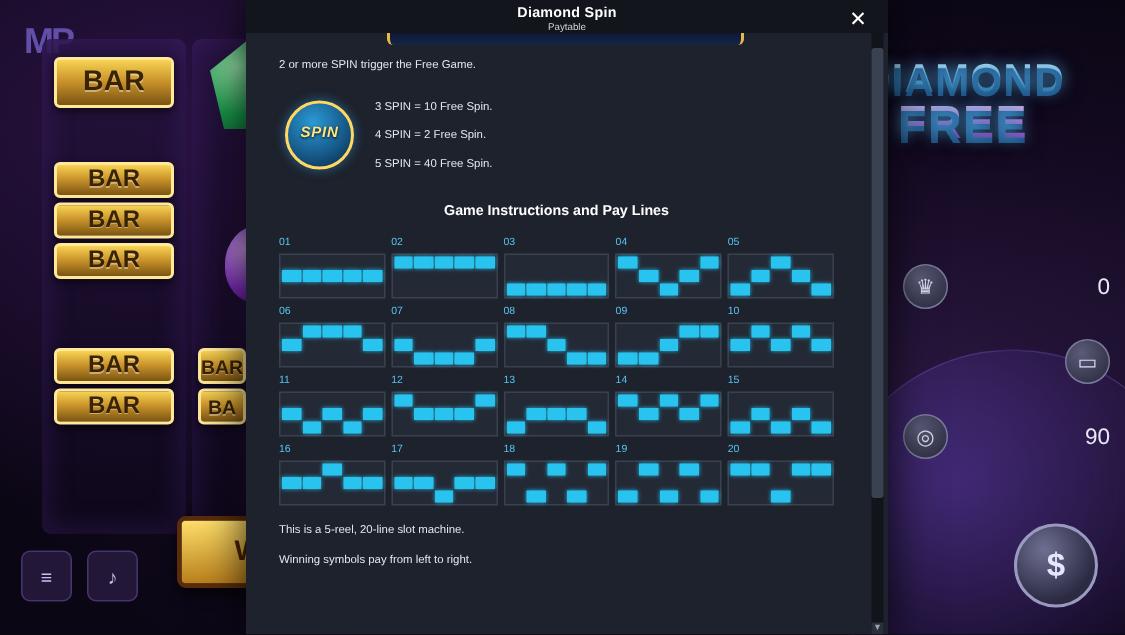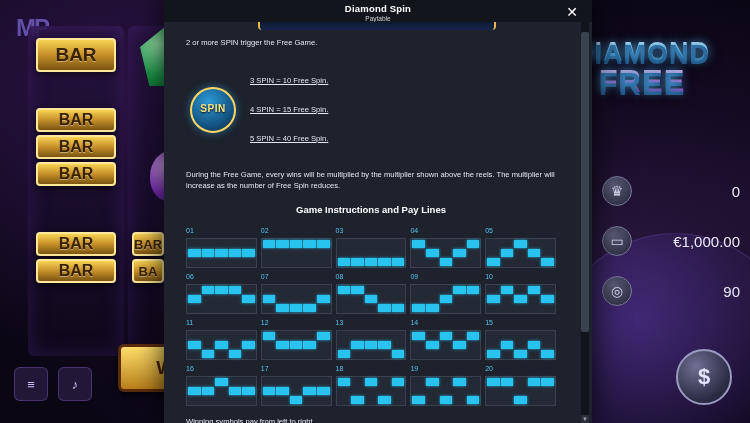--- a/index.html
+++ b/index.html
@@ -166,22 +166,23 @@
   .spin-row { display: flex; align-items: center; gap: 14px; margin: 9px 0 6px 4px; }
   .spin-badge {
     width: 46px; height: 46px; border-radius: 50%;
     background: radial-gradient(circle at 40% 30%, #2c9ad6, #13507e 65%, #07243d);
     border: 2px solid #ffd863;
     display:flex; align-items:center; justify-content:center;
     color:#ffe680; font-weight:bold; font-size: 10px; letter-spacing:.5px;
     text-shadow: 0 1px 2px #000;
     box-shadow: 0 0 8px rgba(60,170,240,.5);
     flex: 0 0 auto;
-  }
-  .spin-lines div { margin: 18px 0; text-decoration: underline; }
+    font-style: italic;
+  }
+  .spin-lines div { margin: 8px 0; }
 
   .section-title {
     text-align: center; font-weight: bold; font-size: 9.5px;
     margin: 12px 0 9px 0; color: #ffffff;
   }
 
   .lines-grid {
     display: grid; grid-template-columns: repeat(5, 1fr);
     gap: 4px 4px; margin-bottom: 10px;
   }
@@ -248,21 +249,20 @@
     </div>
 
     <div class="orb"></div>
 
     <div class="hud" style="top:176px;">
       <div class="hud-icon">♛</div>
       <div class="hud-val">0</div>
     </div>
     <div class="hud" style="top:226px;">
       <div class="hud-icon">▭</div>
-      <div class="hud-val">€1,000.00</div>
     </div>
     <div class="hud" style="top:276px;">
       <div class="hud-icon">◎</div>
       <div class="hud-val">90</div>
     </div>
 
     <div class="spin-btn">$</div>
 
     <div class="left-ctrl">
       <div class="tile">≡</div>
@@ -283,26 +283,25 @@
 
       <div class="scroll-inner">
 
 
         <div class="para">2 or more SPIN trigger the Free Game.</div>
 
         <div class="spin-row">
           <div class="spin-badge">SPIN</div>
           <div class="spin-lines">
             <div>3 SPIN = 10 Free Spin.</div>
-            <div>4 SPIN = 15 Free Spin.</div>
+            <div>4 SPIN = 2 Free Spin.</div>
             <div>5 SPIN = 40 Free Spin.</div>
           </div>
         </div>
 
-        <div class="para">During the Free Game, every wins will be multiplied by the multiplier shown above the reels. The multiplier will increase as the number of Free Spin reduces.</div>
 
         <div class="section-title">Game Instructions and Pay Lines</div>
 
         <div class="lines-grid" id="lines-grid">
             <div class="line-cell">
               <div class="line-num">01</div>
               <div class="grid-box">
                 <div class="cellx" style="grid-area: 1 / 1;"></div>
                 <div class="cellx" style="grid-area: 1 / 2;"></div>
                 <div class="cellx" style="grid-area: 1 / 3;"></div>
@@ -695,20 +694,21 @@
                 <div class="cellx" style="grid-area: 2 / 5;"></div>
                 <div class="cellx" style="grid-area: 3 / 1;"></div>
                 <div class="cellx" style="grid-area: 3 / 2;"></div>
                 <div class="cellx on" style="grid-area: 3 / 3;"></div>
                 <div class="cellx" style="grid-area: 3 / 4;"></div>
                 <div class="cellx" style="grid-area: 3 / 5;"></div>
               </div>
             </div>
           </div>
 
+        <div class="foot-para">This is a 5-reel, 20-line slot machine.</div>
         <div class="foot-para">Winning symbols pay from left to right.</div>
 
       </div>
 
       <div class="scrollbar-track"></div>
       <div class="scrollbar-thumb"></div>
       <div class="scrollbar-arrow" style="bottom:0;">▼</div>
     </div>
   </div>
 </div>

